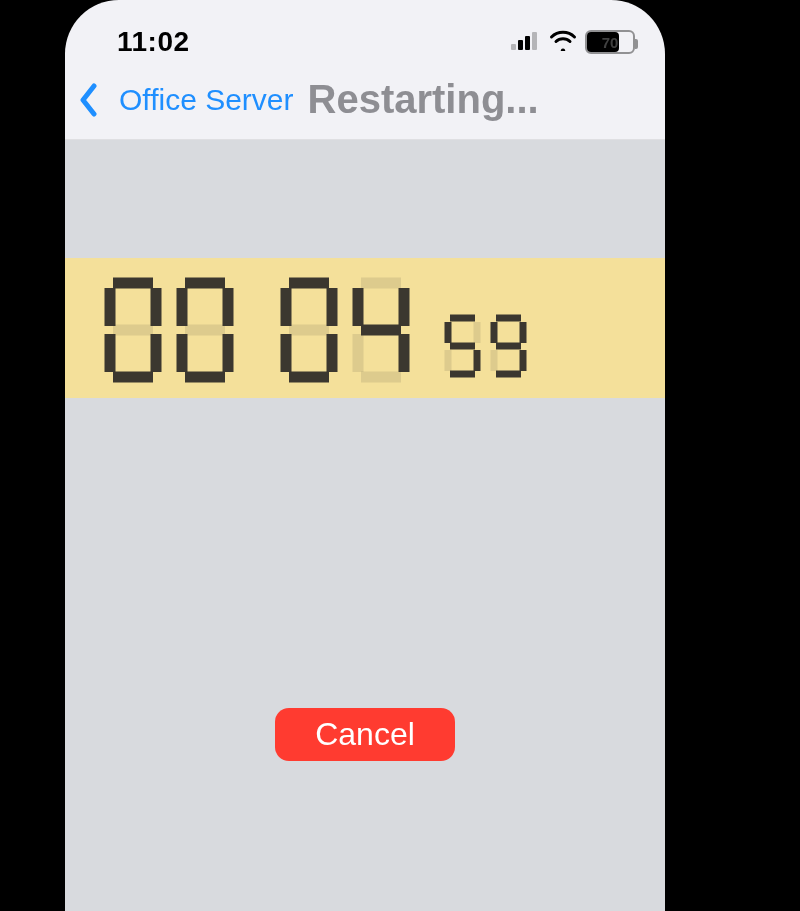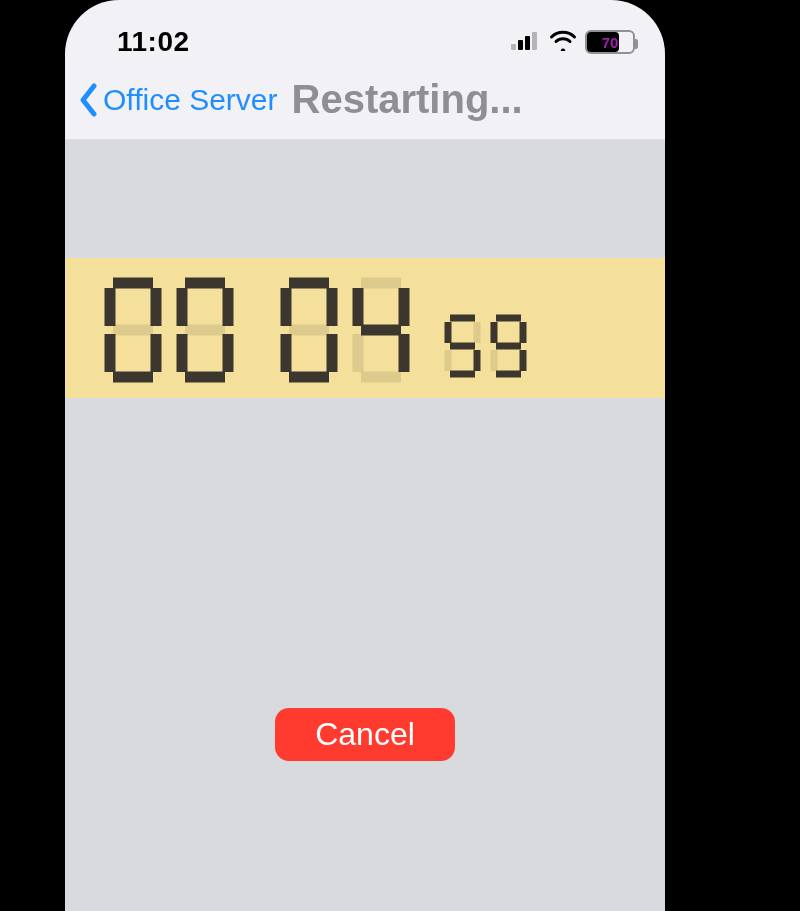--- a/index.html
+++ b/index.html
@@ -69,36 +69,36 @@
       width: 70%;
       background: #000;
       border-radius: 4px;
     }
     .battery-label {
       position: absolute;
       width: 100%;
       text-align: center;
       font-size: 15px;
       font-weight: 600;
-      color: #a21caf;
+      color: #404040;
       z-index: 2;
     }
 
     
     .nav-bar {
       height: 70px;
       display: flex;
       align-items: center;
       padding: 0 12px 10px 12px;
       border-bottom: 1px solid rgba(0,0,0,0.08);
     }
     .back-group {
       display: flex;
       align-items: center;
-      gap: 2px;
+      gap: 18px;
       color: #1f8fff;
     }
     .back-chevron svg { display: block; }
     .back-label {
       font-size: 30px;
       font-weight: 400;
     }
     .page-title {
       font-size: 40px;
       font-weight: 600;

